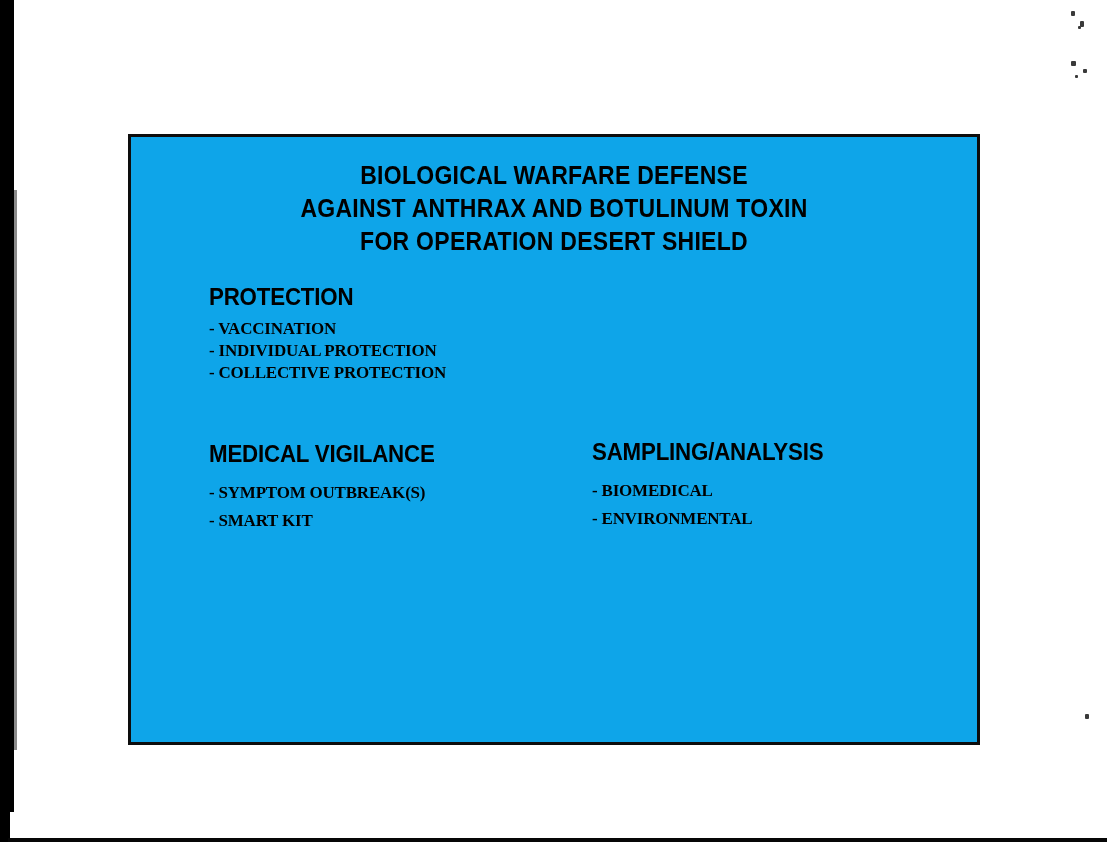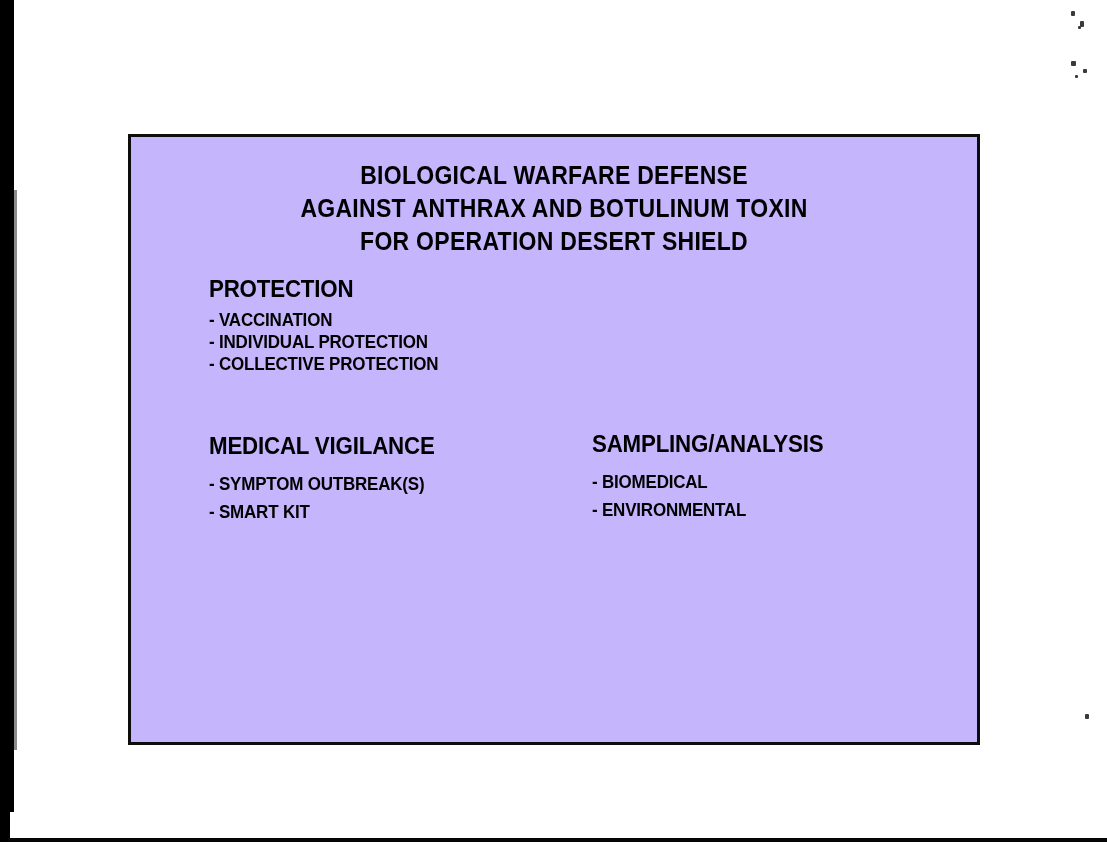--- a/index.html
+++ b/index.html
@@ -30,55 +30,55 @@
     position:absolute;left:0;top:812px;width:10px;height:30px;background:#000;
   }
   .speck{position:absolute;background:#3a3a3a;border-radius:1px;}
 
   
   #slide-frame{
     position:absolute;
     left:128px;top:134px;
     width:852px;height:611px;
     border:3px solid #0d0d0d;
-    background:#c4b5fd;
+    background:#0ea5e9;
     box-sizing:border-box;
   }
 
   
   #slide-title{
     margin-top:22px;
     text-align:center;
     font-weight:bold;
     font-size:25px;
     line-height:33px;
     letter-spacing:.3px;
     color:#000;
     transform:scaleX(.92);
     transform-origin:center top;
   }
   #slide-title div{white-space:nowrap;}
 
   
   #slide-body{
     position:relative;
-    margin-top:18px;
+    margin-top:26px;
     height:440px;
   }
   .section{position:absolute;color:#000;}
   .section-heading{
     font-weight:bold;
     font-size:23px;
     line-height:26px;
     letter-spacing:-.2px;
     white-space:nowrap;
     transform:scaleX(.97);
     transform-origin:left top;
   }
-  .bullet-list{list-style:none;margin:0;padding:0;}
+  .bullet-list{list-style:none;margin:0;padding:0;font-family:Liberation Serif, serif;}
   .bullet-list li{
     font-weight:bold;
     font-size:17.5px;
     letter-spacing:-.2px;
     white-space:nowrap;
     transform:scaleX(.97);
     transform-origin:left top;
   }
   .tight .bullet-list{margin-top:7px;}
   .tight .bullet-list li{line-height:22px;}

